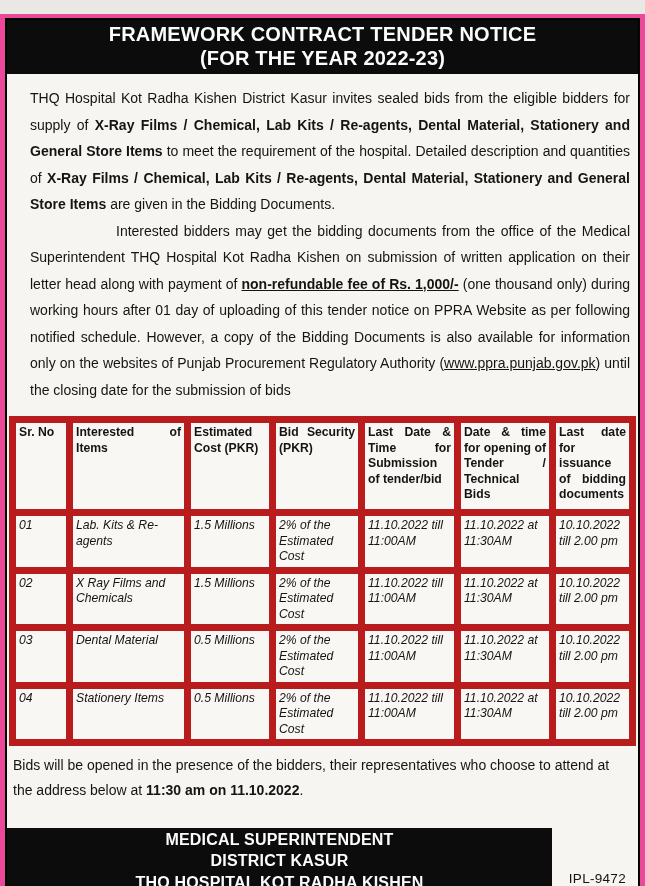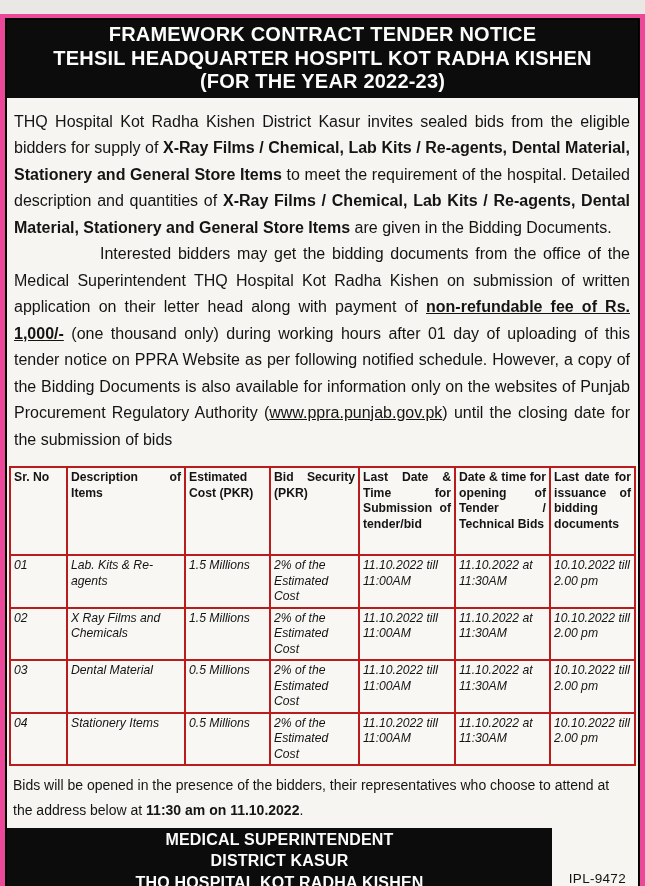--- a/index.html
+++ b/index.html
@@ -29,38 +29,38 @@
     background: #0c0c0c;
     color: #fcfcfc;
     text-align: center;
     font-weight: bold;
     font-size: 20px;
     line-height: 23.5px;
     padding: 3px 2px 4px;
     letter-spacing: 0.2px;
   }
   .intro {
-    padding: 11px 8px 0 7px;
-    font-size: 16px;
+    padding: 11px 8px 0 23px;
+    font-size: 14px;
     line-height: 26.5px;
     text-align: justify;
   }
   .intro p { margin: 0; }
   .p2 { text-indent: 86px; }
   .table-wrap { padding: 13px 2px 0; }
   table {
     border-collapse: collapse;
     width: 100%;
     table-layout: fixed;
     font-size: 12.2px;
     line-height: 15.5px;
     background: #f8f7f4;
   }
   th, td {
-    border: 2px solid #b91c1c;
+    border: 7px solid #b91c1c;
     vertical-align: top;
     padding: 2px 3px;
   }
   th {
     font-weight: bold;
     text-align: justify;
     height: 82px;
   }
   tbody td { height: 42px; text-align: left; font-style: italic; }
   .closing {
@@ -98,21 +98,20 @@
   }
 </style>
 </head>
 <body>
 
 <div class="page">
   <div class="frame">
 
     <div class="header-bar">
       <div>FRAMEWORK CONTRACT TENDER NOTICE</div>
-      <div>TEHSIL HEADQUARTER HOSPITL KOT RADHA KISHEN</div>
       <div>(FOR THE YEAR 2022-23)</div>
     </div>
 
     <div class="intro">
       <p><span>THQ Hospital Kot Radha Kishen District Kasur invites sealed bids from the eligible bidders for supply of </span><span style="font-weight: bold;">X-Ray Films / Chemical, Lab Kits / Re-agents, Dental Material, Stationery and General Store Items</span><span> to meet the requirement of the hospital. Detailed description and quantities of </span><span style="font-weight: bold;">X-Ray Films / Chemical, Lab Kits / Re-agents, Dental Material, Stationery and General Store Items</span><span> are given in the Bidding Documents.</span></p>
       <p class="p2"><span>Interested bidders may get the bidding documents from the office of the Medical Superintendent THQ Hospital Kot Radha Kishen on submission of written application on their letter head along with payment of </span><span style="font-weight: bold; text-decoration: underline;">non-refundable fee of Rs. 1,000/-</span><span> (one thousand only) during working hours after 01 day of uploading of this tender notice on PPRA Website as per following notified schedule. However, a copy of the Bidding Documents is also available for information only on the websites of Punjab Procurement Regulatory Authority (</span><span style="text-decoration: underline;">www.ppra.punjab.gov.pk</span><span>) until the closing date for the submission of bids</span></p>
     </div>
 
     <div class="table-wrap">
       <table>
@@ -121,21 +120,21 @@
           <col style="width:118px">
           <col style="width:85px">
           <col style="width:89px">
           <col style="width:96px">
           <col style="width:95px">
           <col>
         </colgroup>
         <thead>
           <tr>
               <th>Sr. No</th>
-              <th>Description of Items</th>
+              <th>Interested of Items</th>
               <th>Estimated Cost (PKR)</th>
               <th>Bid Security (PKR)</th>
               <th>Last Date &amp; Time for Submission of tender/bid</th>
               <th>Date &amp; time for opening of Tender / Technical Bids</th>
               <th>Last date for issuance of bidding documents</th>
             </tr>
         </thead>
         <tbody>
             <tr>
               <td>01</td>

